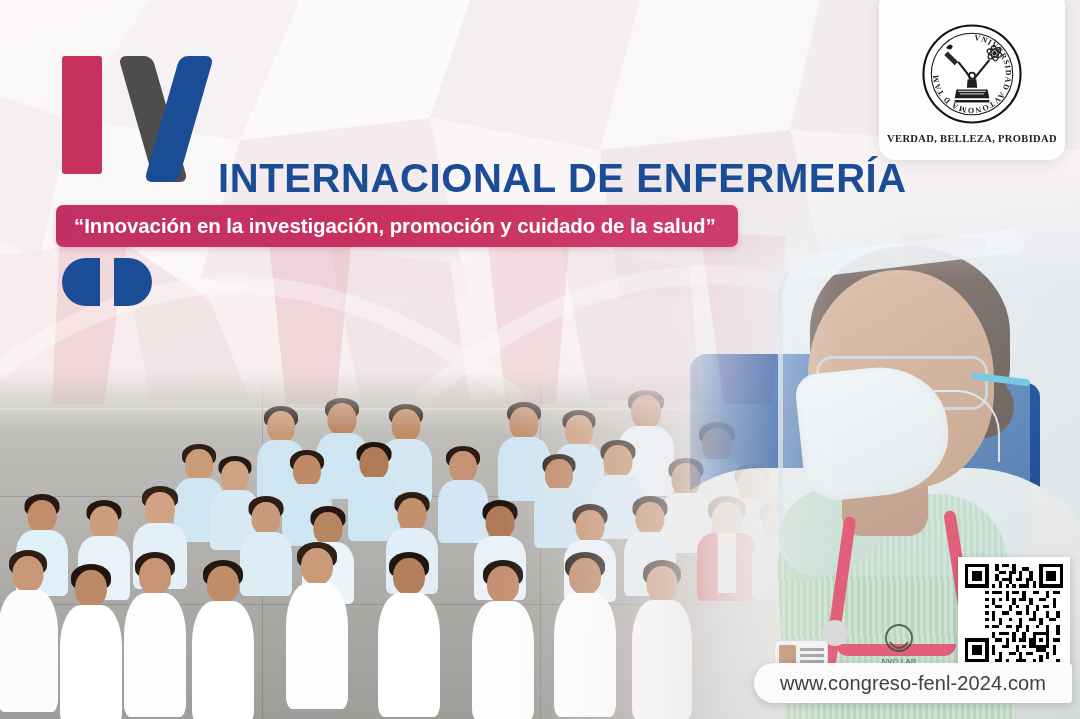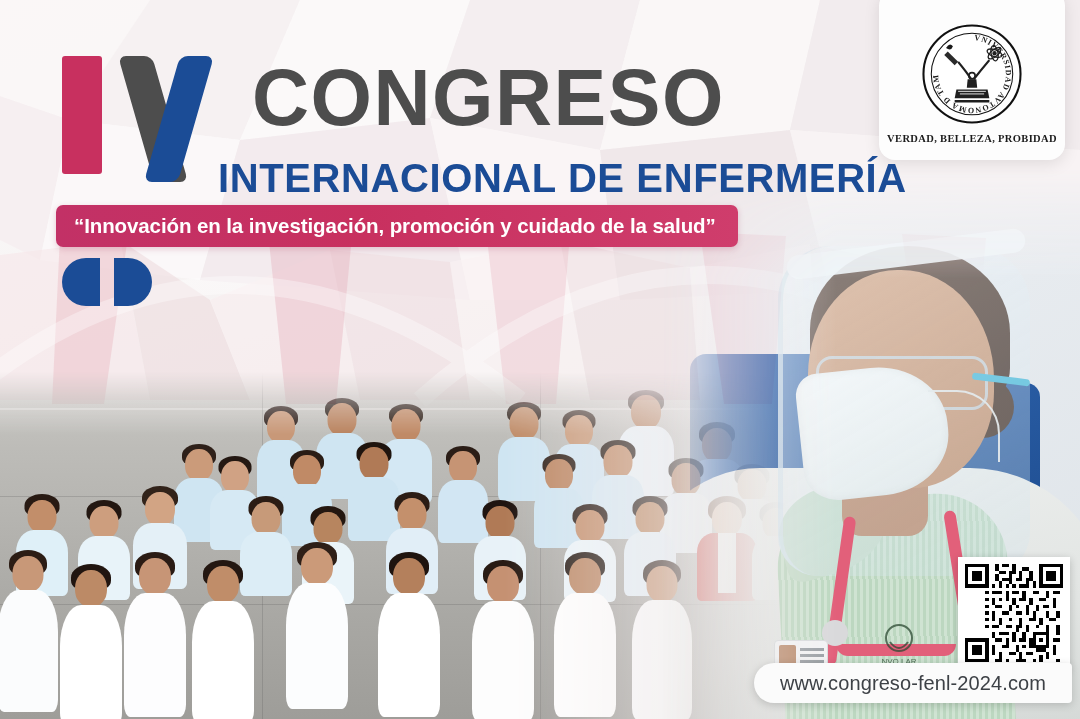--- a/index.html
+++ b/index.html
@@ -518,21 +518,20 @@
   <div class="head-block">
 
     <div class="row-top">
       <div class="numeral" title="IV">
         <span class="num-i"></span>
         <span class="num-v">
           <span class="vl"></span>
             <span class="vr"></span>
         </span>
       </div>
-      <div class="congreso">CONGRESO</div>
     </div>
 
     <div class="internacional">INTERNACIONAL DE ENFERMERÍA</div>
 
     <div class="tagline">
       <span>“Innovación en la investigación, promoción y cuidado de la salud”</span>
     </div>
 
     <div class="date-row">
       <span class="qtr left"></span>

